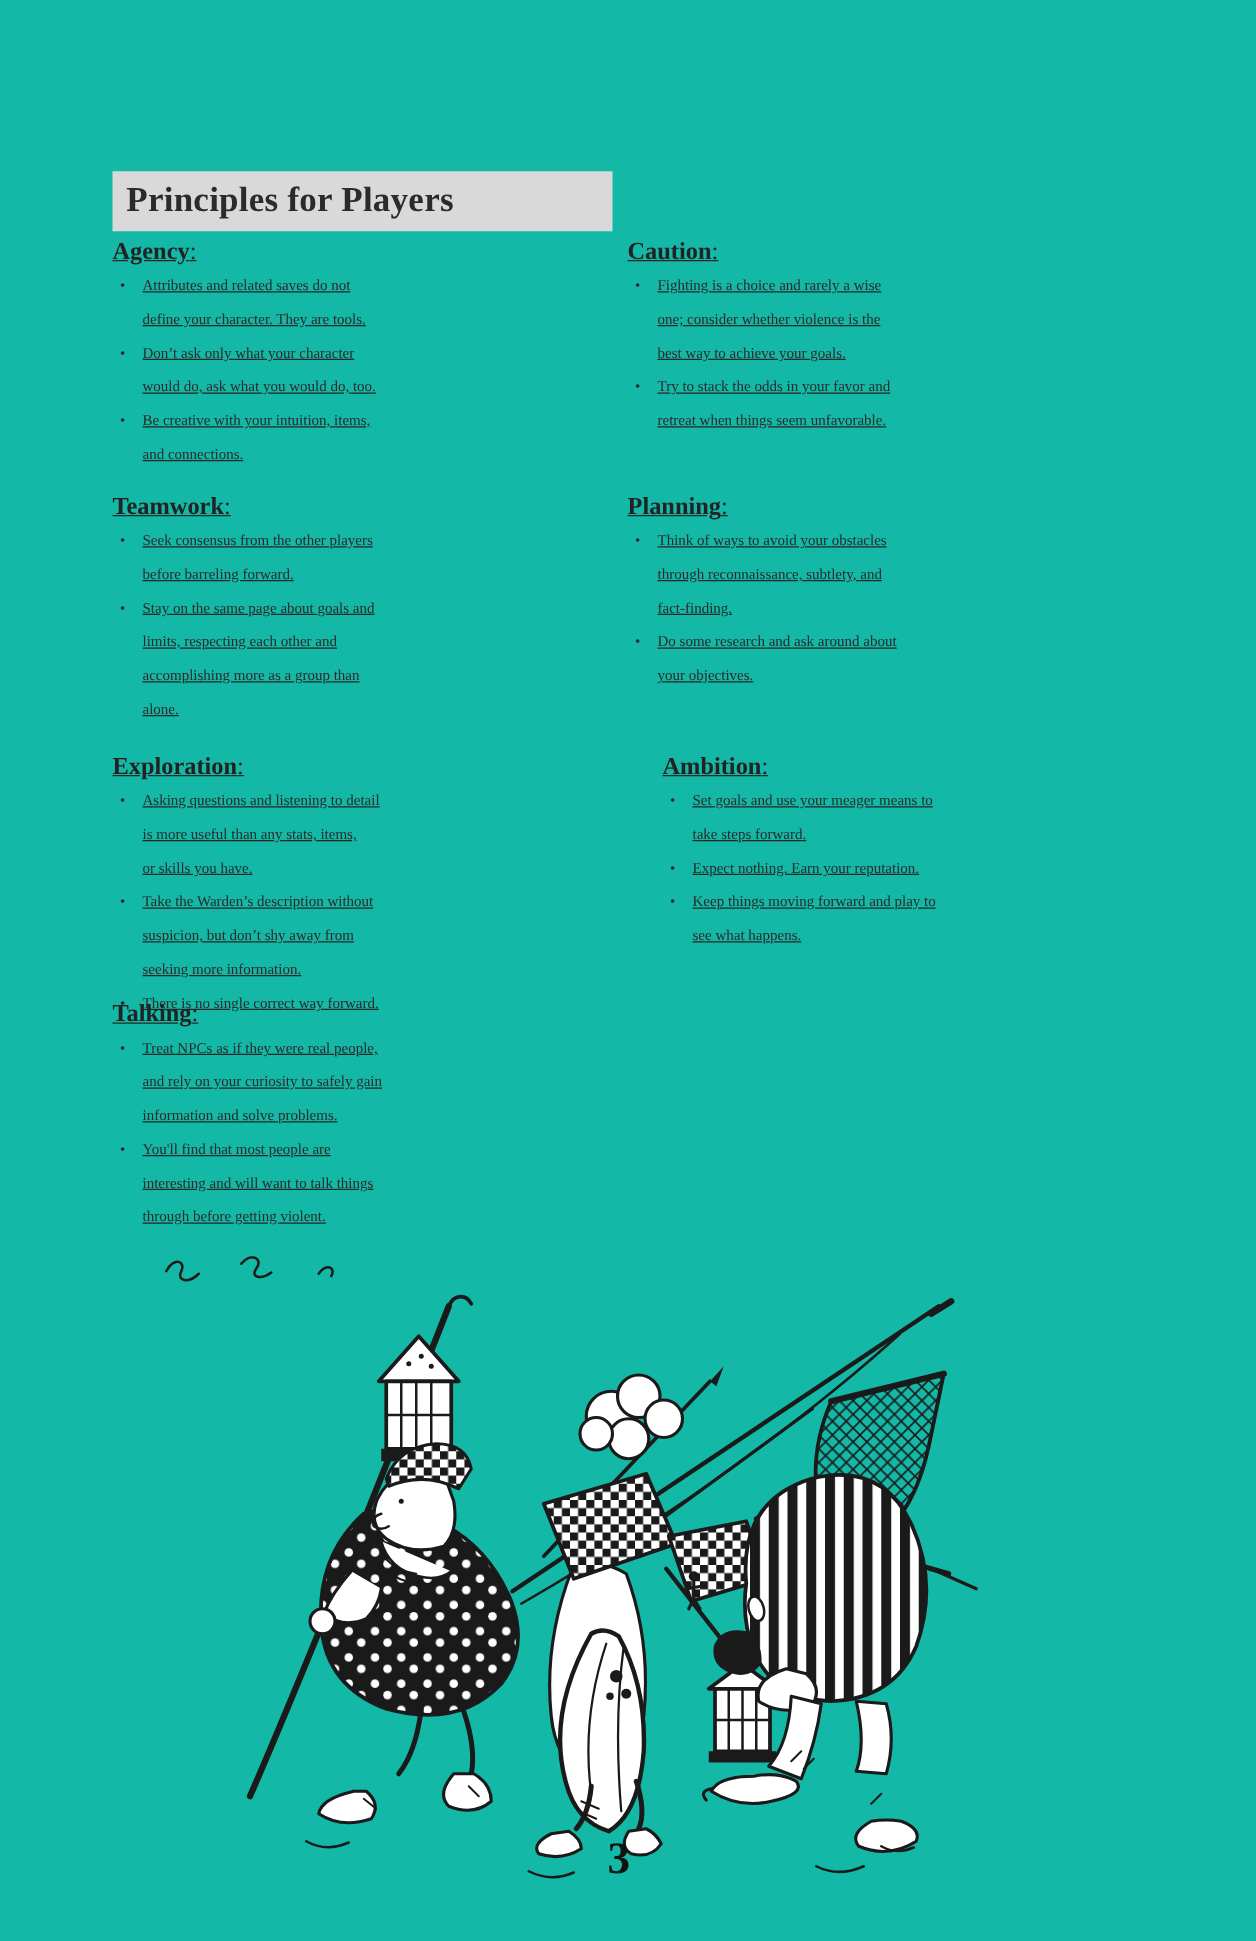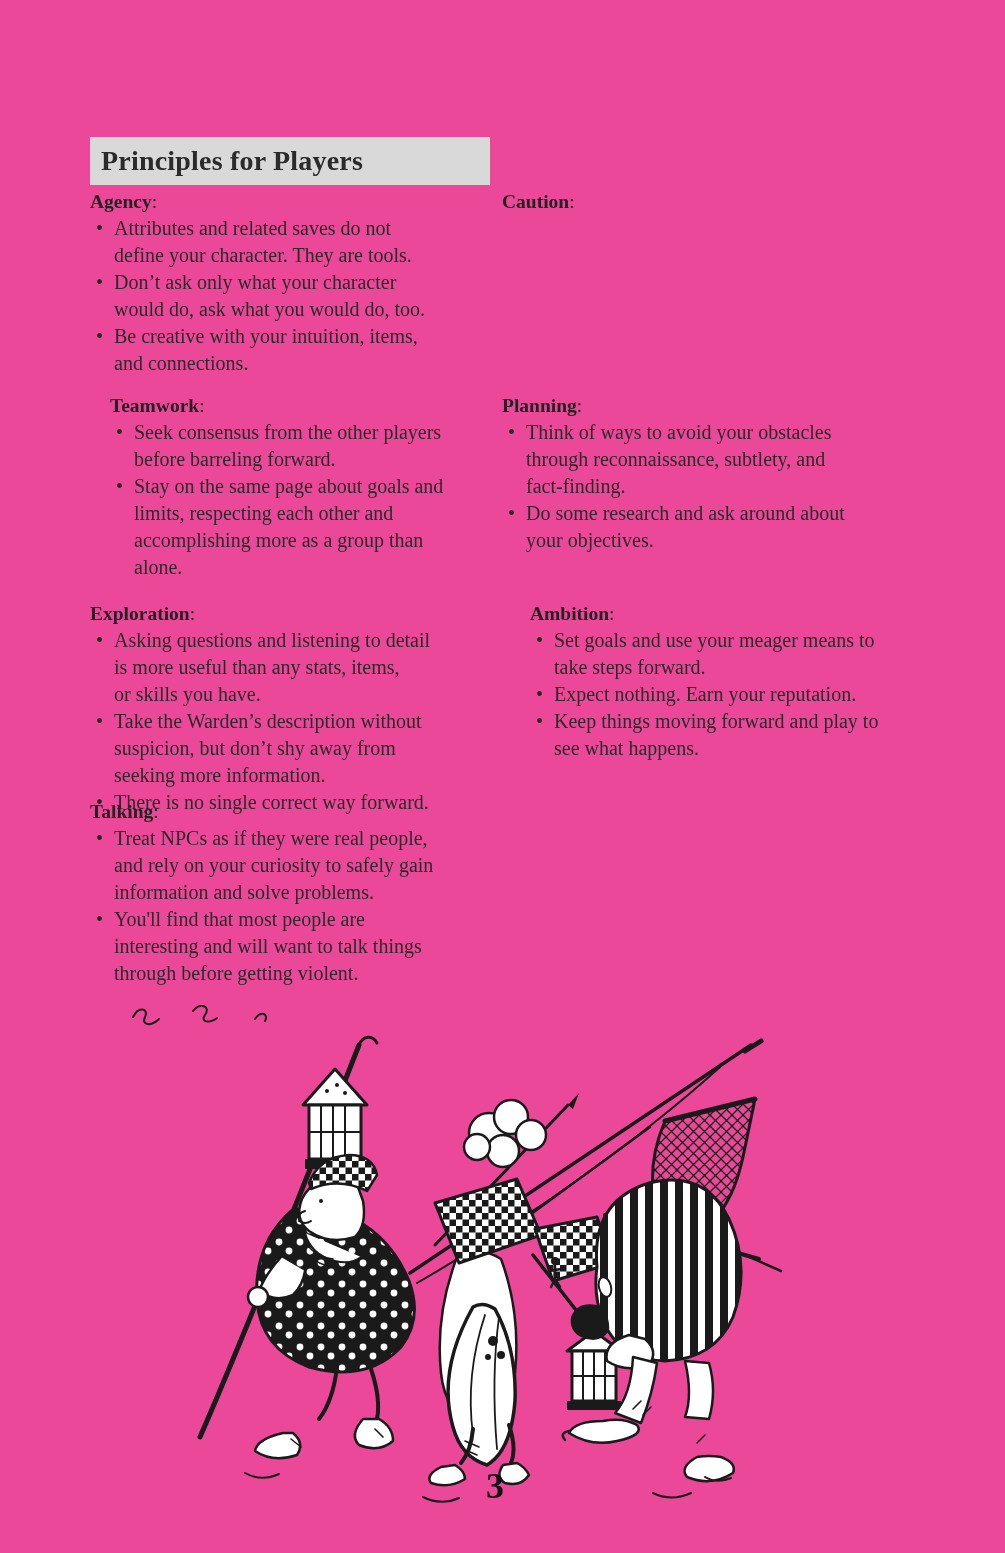--- a/index.html
+++ b/index.html
@@ -1,49 +1,49 @@
 <!DOCTYPE html>
 <html><head>
 <meta charset="utf-8">
 <style>
   html,body { margin:0; padding:0; background:#ffffff; }
   body {
     width:1005px; height:1553px; position:relative; overflow:hidden;
     font-family:"Liberation Serif", serif; color:#262626;
     -webkit-font-smoothing:antialiased;
   }
-  .page { position:absolute; inset:0; background:#ec4899; }
+  .page { position:absolute; inset:0; background:#14b8a6; }
 
   .title-bar {
     position:absolute; left:90px; top:137px; width:400px; height:48px;
     background:#d9d9d9; display:flex; align-items:center;
   }
   .title-bar h1 {
     margin:0; padding-left:11px; font-size:28px; font-weight:700;
     color:#2b2b2b; letter-spacing:.2px;
   }
 
-  .section { position:absolute; width:402px; }
+  .section { position:absolute; width:402px;text-decoration:underline; }
   .section.right { width:422px; }
   #sec-agency      { left:90px;  top:188px; }
-  #sec-teamwork    { left:90px;  top:392px;margin-left:20px; }
+  #sec-teamwork    { left:90px;  top:392px; }
   #sec-exploration { left:90px;  top:600px; }
   #sec-talking     { left:90px;  top:798px; }
   #sec-caution     { left:502px; top:188px; }
   #sec-planning    { left:502px; top:392px; }
   #sec-ambition    { left:530px; top:600px; }
 
   .section h2 {
     margin:0; font-size:19.5px; line-height:27px; font-weight:700; color:#222;
   }
   .section h2 .colon { font-weight:400; }
   .section ul { list-style:none; margin:0; padding:0; }
   .section li {
     position:relative; padding-left:24px;
-    font-size:20px; line-height:27px; color:#2a2a2a;
+    font-size:12px; line-height:27px; color:#2a2a2a;
     white-space:pre-line;
   }
   .section li::before {
     content:"•"; position:absolute; left:6px; top:0; color:#262626;
   }
 
   .illustration {
     position:absolute; left:105px; top:1005px; width:690px; height:500px;
     margin:0;
   }
@@ -107,20 +107,27 @@
 and rely on your curiosity to safely gain
 information and solve problems.</li>
       <li>You'll find that most people are
 interesting and will want to talk things
 through before getting violent.</li>
     </ul>
   </section>
 
   <section class="section right" id="sec-caution">
     <h2><span>Caution</span><span class="colon">:</span></h2>
+    <ul>
+      <li>Fighting is a choice and rarely a wise
+one; consider whether violence is the
+best way to achieve your goals.</li>
+      <li>Try to stack the odds in your favor and
+retreat when things seem unfavorable.</li>
+    </ul>
   </section>
 
   <section class="section right" id="sec-planning">
     <h2><span>Planning</span><span class="colon">:</span></h2>
     <ul>
       <li>Think of ways to avoid your obstacles
 through reconnaissance, subtlety, and
 fact-finding.</li>
       <li>Do some research and ask around about
 your objectives.</li>

